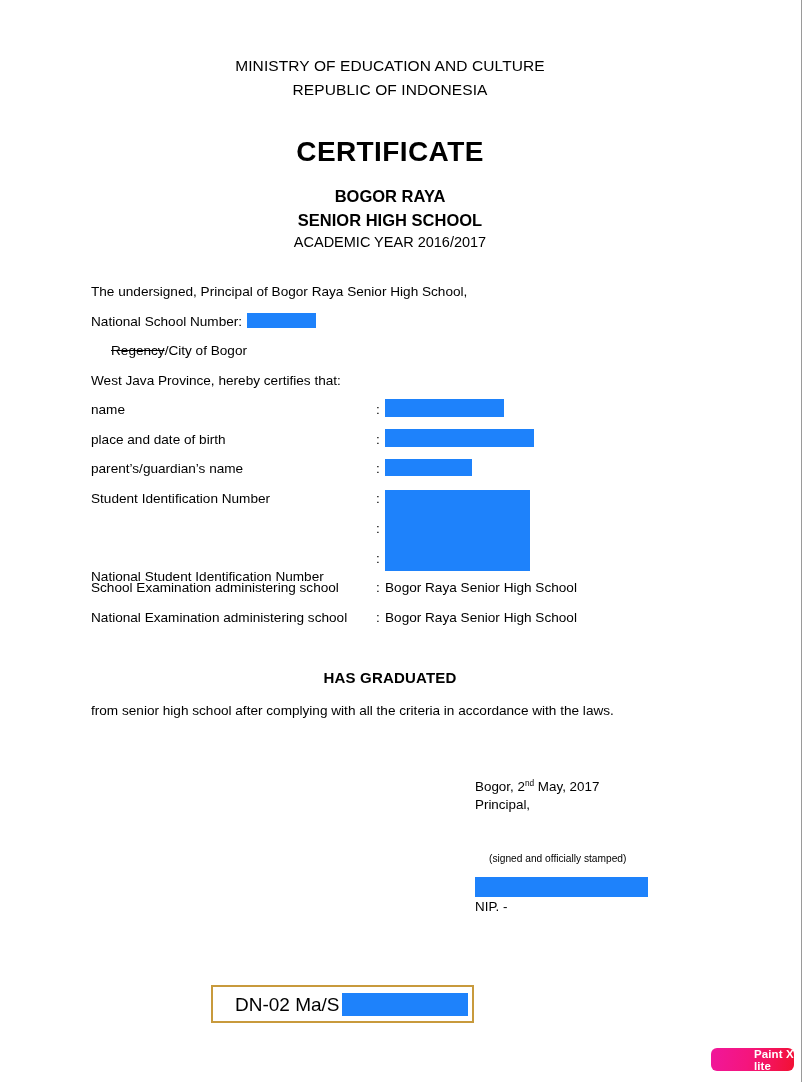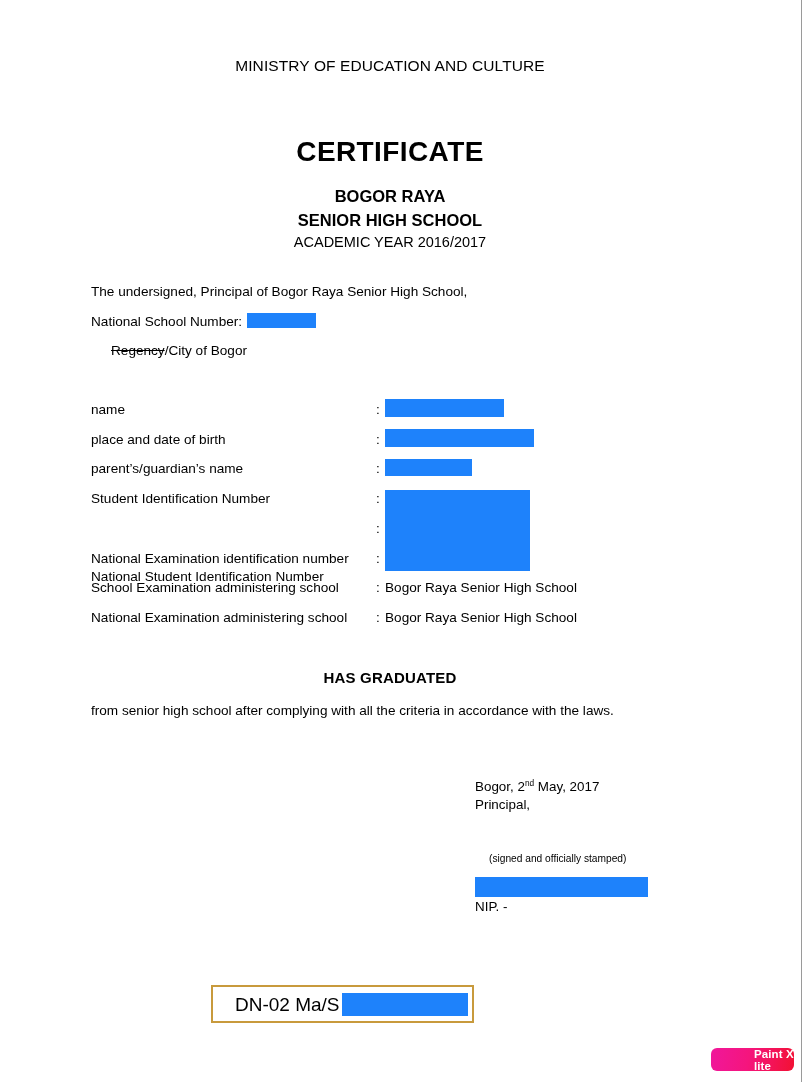--- a/index.html
+++ b/index.html
@@ -235,59 +235,60 @@
     padding-left: 43px;
   }
 </style>
 </head>
 <body>
 
 <div id="page">
 
   <div class="hdr" id="hdr-ministry">MINISTRY OF EDUCATION AND CULTURE</div>
 
+  <div class="hdr" id="hdr-republic">REPUBLIC OF INDONESIA</div>
 
   <div id="cert-title">CERTIFICATE</div>
 
   <div class="school-line" id="school-1">BOGOR RAYA</div>
 
   <div class="school-line" id="school-2">SENIOR HIGH SCHOOL</div>
 
   <div id="academic-year">ACADEMIC YEAR 2016/2017</div>
 
   <div class="para" id="para-undersigned">The undersigned, Principal of Bogor Raya Senior High School,</div>
 
   <div class="para" id="para-nsn">
     <span>National School Number:</span><span class="inline-redaction" style="width:69px;"></span>
   </div>
 
   <div class="para" id="para-regency">
     <span class="strike">Regency</span><span>/City of Bogor</span>
   </div>
 
+  <div class="para" id="para-province">West Java Province, hereby certifies that:</div>
 
   <div class="field-label" style="top:402px;text-align:right;">name</div>
   <div class="field-colon" style="top:402px;">:</div>
   <div class="redaction" style="left:385px; top:399px; width:119px; height:18px;"></div>
 
   <div class="field-label" style="top:432px;">place and date of birth</div>
   <div class="field-colon" style="top:432px;">:</div>
   <div class="redaction" style="left:385px; top:429px; width:149px; height:18px;"></div>
 
   <div class="field-label" style="top:461px;">parent’s/guardian’s name</div>
   <div class="field-colon" style="top:461px;">:</div>
   <div class="redaction" style="left:385px; top:459px; width:87px; height:17px;"></div>
 
   <div class="field-label" style="top:491px;">Student Identification Number</div>
   <div class="field-colon" style="top:491px;">:</div>
 
   <div class="field-label" style="top:521px;margin-top:48px;">National Student Identification Number</div>
   <div class="field-colon" style="top:521px;">:</div>
 
-  <div class="field-label" style="top:551px;">National Examination identification number</div>
   <div class="field-colon" style="top:551px;">:</div>
 
   <div class="redaction" style="left:385px; top:490px; width:145px; height:81px;"></div>
 
   <div class="field-label" style="top:580px;">School Examination administering school</div>
   <div class="field-colon" style="top:580px;">:</div>
   <div class="field-value" style="top:580px;">Bogor Raya Senior High School</div>
 
   <div class="field-label" style="top:610px;">National Examination administering school</div>
   <div class="field-colon" style="top:610px;">:</div>

